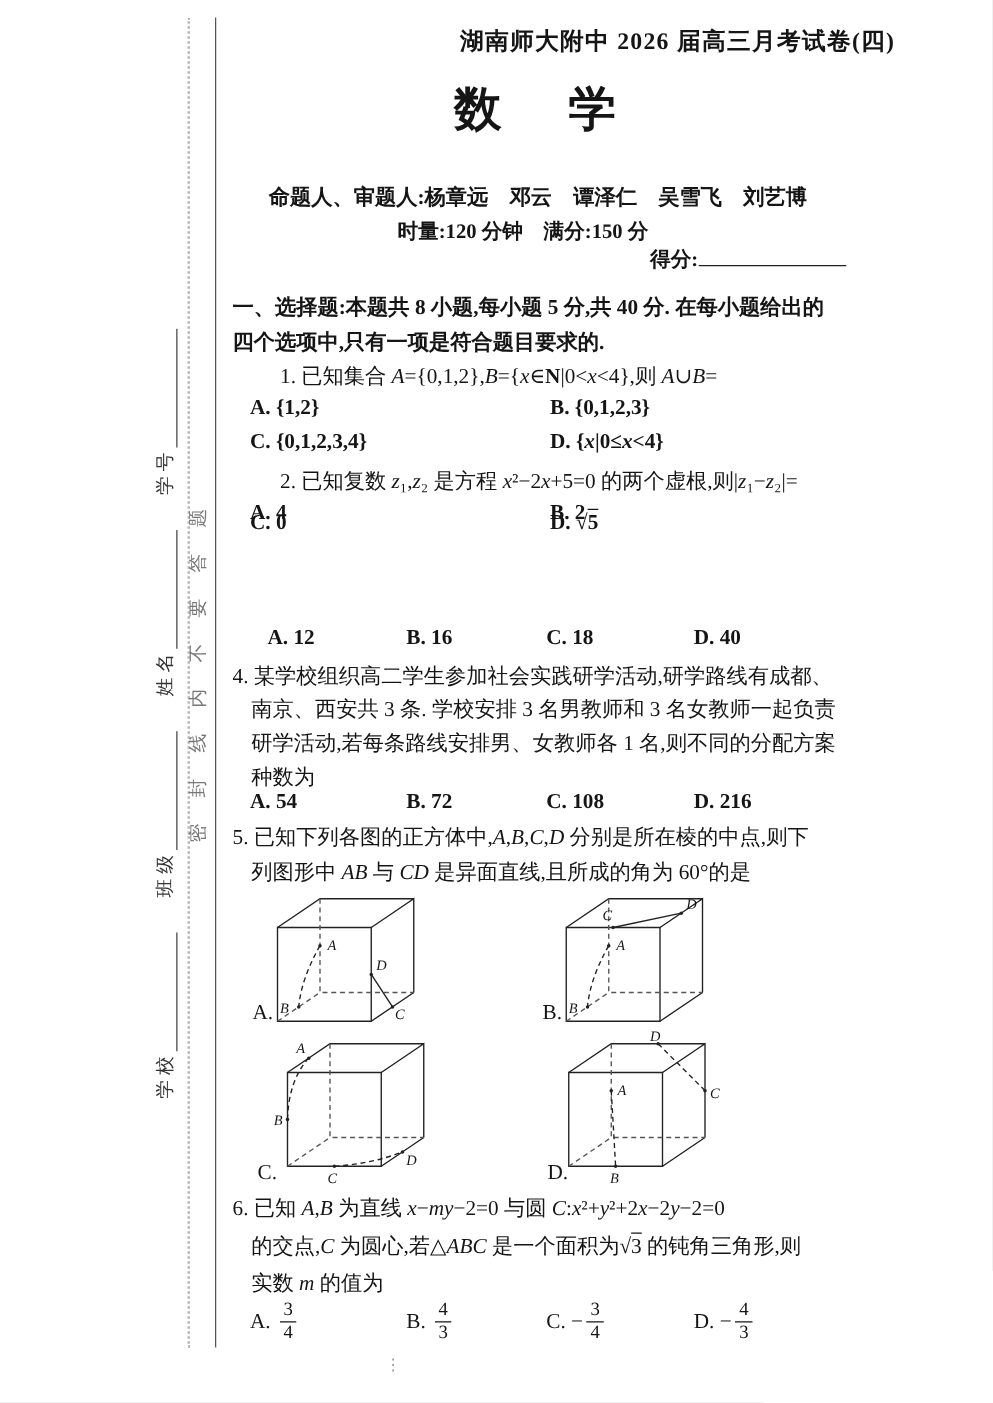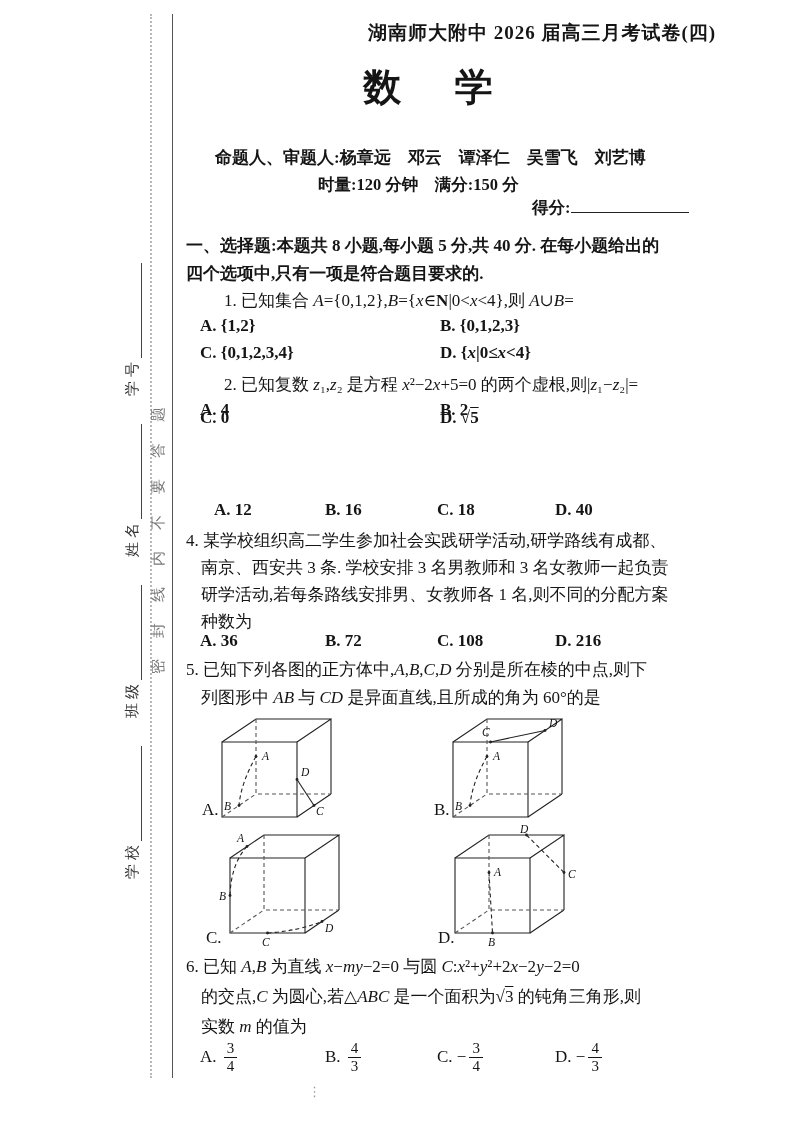--- a/index.html
+++ b/index.html
@@ -26,21 +26,21 @@
     position:absolute; left:8px; top:521px; width:300px; height:18px;
     transform:rotate(-90deg); text-align:center; font-size:15px; color:#777;
     letter-spacing:21px; white-space:nowrap;
   }
   
   .hdr{left:368px; top:20px; font-size:19px; font-weight:bold; letter-spacing:1px;}
   .title{left:186px; top:62px; width:486px; text-align:center;
     font-size:38px; font-weight:bold; letter-spacing:2px;}
   .setters{left:215px; top:146px; font-size:17px; font-weight:bold;}
   .timeline{left:318px; top:174px; font-size:16.5px; font-weight:bold;}
-  .score{left:532px; top:197px; font-size:16.5px; font-weight:bold;}
+  .score{left:520px; top:197px; font-size:16.5px; font-weight:bold;}
   .score .sline{display:inline-block; width:118px; height:15px; border-bottom:1.5px solid #222;}
   
   .bline{font-size:17px; line-height:27px; white-space:nowrap;}
   .bold{font-weight:bold;}
   .stem{left:186px;margin-left:38px;}
   .orow{left:200px; width:480px; height:26px; font-size:17px;}
   .orow .opt{position:absolute; top:0; white-space:nowrap;font-weight:bold;}
   i{font-style:italic;}
   .sq .ov{text-decoration:overline;}
   .flexline{display:flex; align-items:center; height:46px; font-size:17px; white-space:nowrap;}
@@ -127,21 +127,21 @@
     <span class="opt" style="left:355px;">D. 40</span>
   </div>
 
   <div class="abs qlines" style="top:527px;left:186px;">
     <div class="bline">4. 某学校组织高二学生参加社会实践研学活动,研学路线有成都、</div>
     <div class="bline cont">南京、西安共 3 条. 学校安排 3 名男教师和 3 名女教师一起负责</div>
     <div class="bline cont">研学活动,若每条路线安排男、女教师各 1 名,则不同的分配方案</div>
     <div class="bline cont">种数为</div>
   </div>
   <div class="abs orow" style="top:631px;">
-    <span class="opt" style="left:0;">A. 36</span>
+    <span class="opt" style="left:0;">A. 54</span>
     <span class="opt" style="left:125px;">B. 72</span>
     <span class="opt" style="left:237px;">C. 108</span>
     <span class="opt" style="left:355px;">D. 216</span>
   </div>
 
   <div class="abs qlines" style="top:656px;left:186px;line-height:28px;">
     <div class="bline" style="line-height:28px;">5. 已知下列各图的正方体中,<i>A</i>,<i>B</i>,<i>C</i>,<i>D</i> 分别是所在棱的中点,则下</div>
     <div class="bline cont" style="line-height:28px;">列图形中 <i>AB</i> 与 <i>CD</i> 是异面直线,且所成的角为 60°的是</div>
   </div>
 

